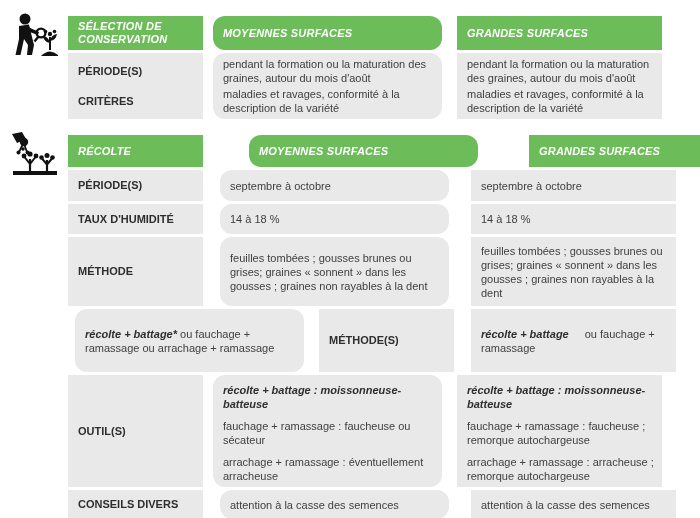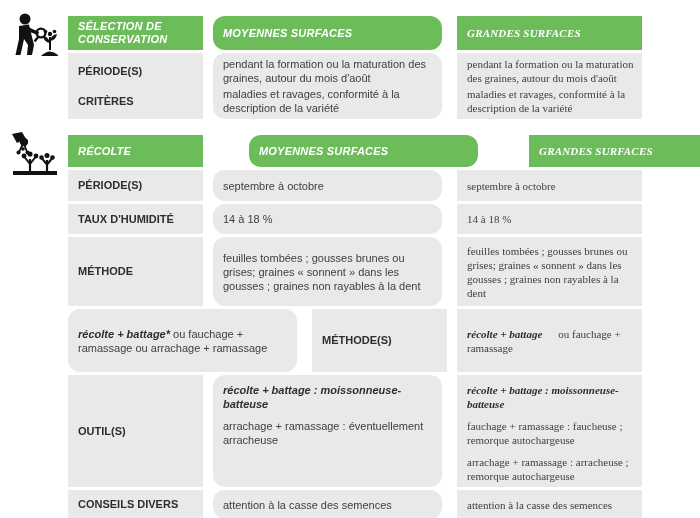--- a/index.html
+++ b/index.html
@@ -7,26 +7,26 @@
     width:700px;height:518px;background:#ffffff;position:relative;overflow:hidden;
     font-family:"Liberation Sans", sans-serif;color:#404040;
   }
   .icon-rail-icon{position:absolute;left:10px;}
   #icon-selection{top:12px;}
   #icon-recolte{top:131px;}
   .content{position:absolute;left:68px;top:16px;width:604px;}
   .trow{display:flex;margin-bottom:3px;}
   .c-label{width:135px;margin-right:10px;flex:none;}
   .c-m{width:229px;margin-right:15px;flex:none;border-radius:12px;}
-  .c-g{width:185px;flex:none;font-family:Liberation Serif, serif;}
+  .c-g{width:205px;flex:none;}
   .cell{background:#E9E9E9;box-sizing:border-box;font-size:11px;line-height:14px;padding:4px 8px 4px 10px;}
   .hdr{background:#6CBD59;color:#ffffff;font-weight:bold;font-style:italic;
        display:flex;align-items:center;font-size:11px;line-height:13px;letter-spacing:.2px;}
   .label{font-weight:bold;color:#2e2e2e;display:flex;align-items:center;line-height:13px;}
-  .vcenter{display:flex;align-items:center;}
+  .vcenter{display:flex;align-items:center;margin-left:7px;}
   .h34{min-height:34px;} .h32{min-height:32px;} .h66{min-height:66px;}
   .h31{min-height:31px;} .h30{min-height:30px;} .h69{min-height:69px;}
   .h63{min-height:63px;} .h94{min-height:94px;} .h29{min-height:29px;}
   .sec2{margin-top:16px;gap:36px;}
   .dual{padding:3px 0;}
   .sub{min-height:30px;display:flex;align-items:center;padding:0 8px 0 10px;box-sizing:border-box;}
   .bi{font-weight:bold;font-style:italic;color:#2e2e2e;}
   .p{margin:0 0 8px 0;}
   .p:last-child{margin-bottom:0;}
   .gap{margin-left:16px;}
@@ -134,20 +134,21 @@
     <div class="cell label c-label h63">MÉTHODE(S)</div>
     <div class="cell c-g h63 vcenter">
       <div><span class="bi">récolte + battage</span><span class="gap">ou fauchage + ramassage</span></div>
     </div>
   </div>
 
   <div class="trow">
     <div class="cell label c-label h94">OUTIL(S)</div>
     <div class="cell c-m h94" style="padding-top:8px;">
       <p class="p bi">récolte + battage : moissonneuse-batteuse</p>
+      <p class="p">fauchage + ramassage : faucheuse ou sécateur</p>
       <p class="p">arrachage + ramassage : éventuellement arracheuse</p>
     </div>
     <div class="cell c-g h94" style="padding-top:8px;">
       <p class="p bi">récolte + battage : moissonneuse-batteuse</p>
       <p class="p">fauchage + ramassage : faucheuse ; remorque autochargeuse</p>
       <p class="p">arrachage + ramassage : arracheuse ; remorque autochargeuse</p>
     </div>
   </div>
 
   <div class="trow">

